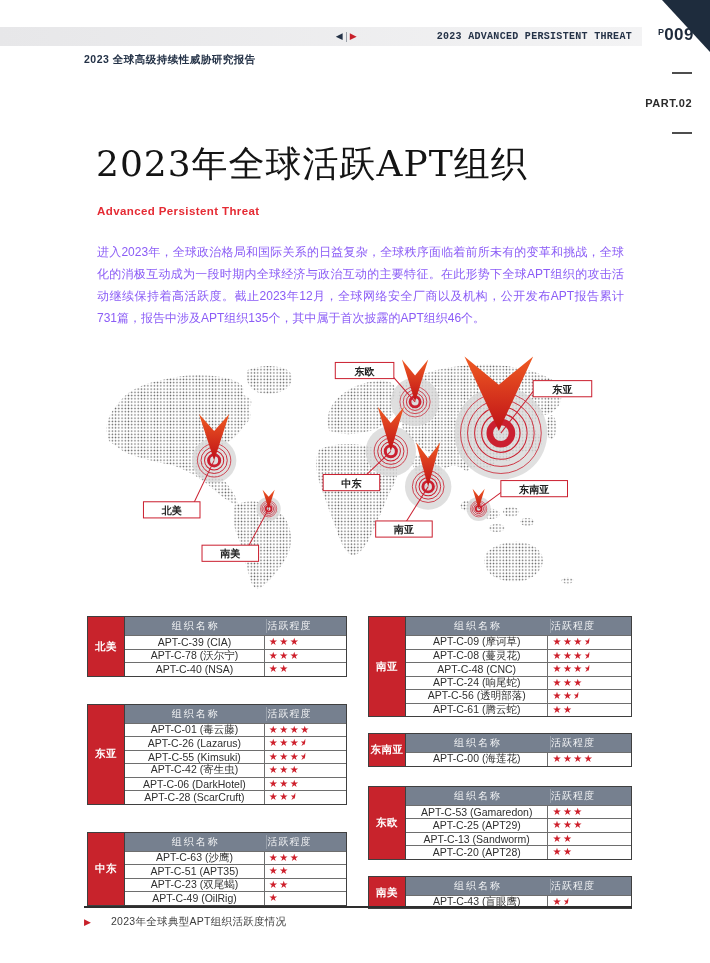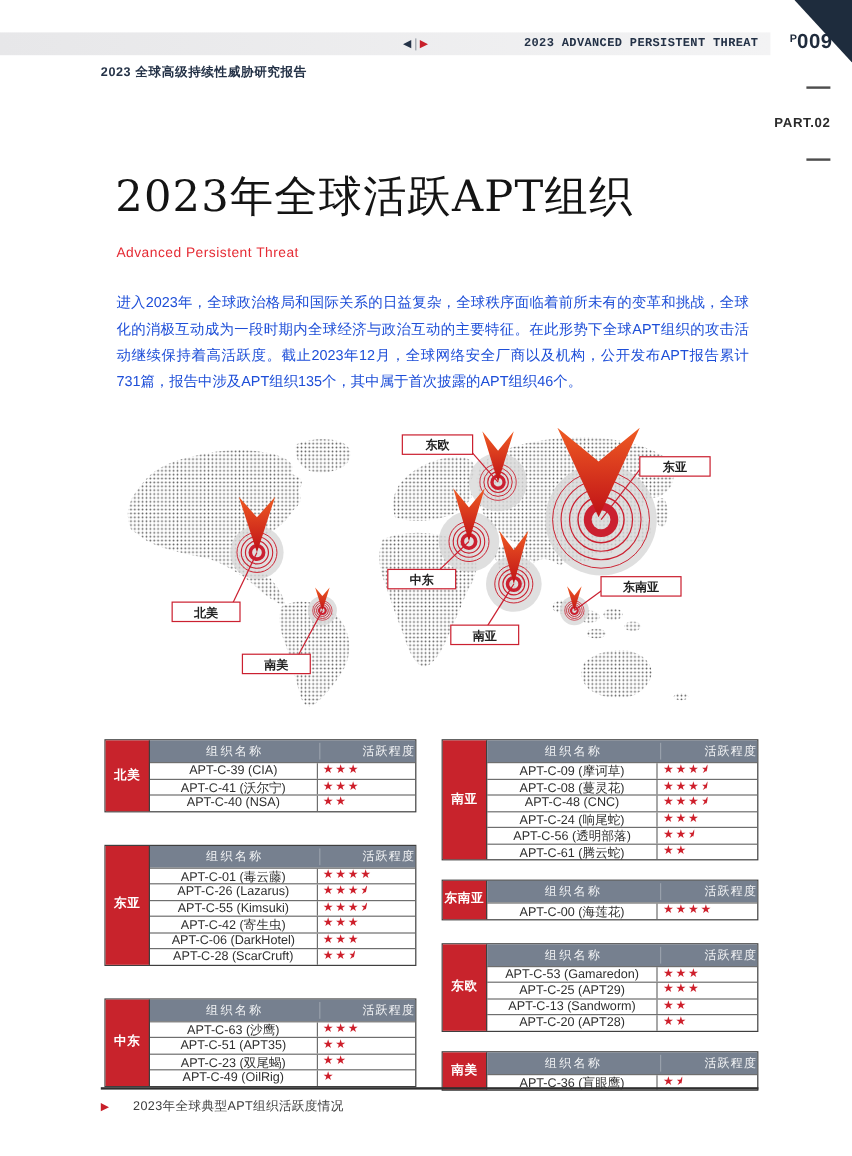--- a/index.html
+++ b/index.html
@@ -21,43 +21,43 @@
   .pageno .p{font-size:9px;font-weight:bold;margin-top:1px;}
   .pageno .num{font-size:17px;font-weight:bold;letter-spacing:.5px;line-height:1;}
   .corner-tri{position:absolute;top:0;right:0;}
   .part-block{position:absolute;right:18px;top:72px;text-align:right;}
   .part-dash{width:20px;height:2px;background:#4d4d4d;margin-left:auto;}
   .part-label{font-size:11px;font-weight:bold;color:#2b2b2b;letter-spacing:.5px;margin:23px 0;}
 
   
   .big-title{position:absolute;left:96px;top:140px;font-family:"DejaVu Serif","Liberation Serif",serif;
     font-size:36px;font-weight:normal;color:#141414;letter-spacing:1px;}
-  .sub-title{position:absolute;left:97px;top:205px;font-size:11.5px;font-weight:400;
+  .sub-title{position:absolute;left:97px;top:205px;font-size:11.5px;font-weight:700;
     color:#e52b34;letter-spacing:.4px;}
 
   
   .intro{position:absolute;left:97px;top:241px;width:527px;font-size:12px;line-height:22px;
-    color:#1d4ed8;text-align:justify;}
+    color:#8b5cf6;text-align:justify;}
 
   
   .map-wrap{position:absolute;left:95px;top:352px;width:525px;height:243px;}
 
   
   .tables-col{position:absolute;display:flex;flex-direction:column;}
   #col-left{left:87px;top:616px;width:260px;}
   #col-right{left:368px;top:616px;width:264px;}
   .apt-table{display:flex;border:1.5px solid #3f3f3f;box-sizing:border-box;background:#fff;}
   .region-cell{width:36px;min-width:36px;background:#c8232c;color:#fff;font-size:10.5px;font-weight:bold;
     display:flex;align-items:center;justify-content:center;border-right:1.5px solid #3f3f3f;
     letter-spacing:.5px;text-align:center;line-height:1.05;}
   .rowsbox{flex:1;display:flex;flex-direction:column;}
   .thead{display:flex;background:#76808f;color:#f2f3f5;font-size:10px;height:18px;align-items:center;}
   .th-name{flex:1.8;text-align:center;letter-spacing:2px;}
-  .th-stars{flex:1;text-align:right;border-left:1px solid #98a0ab;letter-spacing:1px;}
-  .trow{display:flex;border-top:1px solid #6e6e6e;height:13.5px;align-items:flex-start;
+  .th-stars{flex:1;text-align:left;border-left:1px solid #98a0ab;letter-spacing:1px;}
+  .trow{display:flex;border-top:1px solid #6e6e6e;height:13.5px;align-items:center;
     font-size:10.5px;color:#2f2f2f;box-sizing:border-box;}
   .td-name{flex:1.8;text-align:center;white-space:nowrap;overflow:hidden;}
   .td-stars{flex:1;border-left:1px solid #6e6e6e;height:100%;display:flex;align-items:center;
     padding-left:4px;box-sizing:border-box;color:#ce1f2b;font-size:10px;letter-spacing:1.5px;}
   .st{line-height:1;}
   .st.half{display:inline-block;width:.52em;overflow:hidden;transform:skewX(-12deg);}
 
   
   .sep-line{position:absolute;left:84px;top:906px;width:548px;border-top:2px solid #2e2e2e;}
   .caption-row{position:absolute;left:84px;top:915px;display:flex;align-items:center;}
@@ -249,21 +249,21 @@
           </div>
           <div class="trow">
             <span class="td-name">APT-C-39 (CIA)</span>
             <span class="td-stars">
               <span class="st">★</span>
               <span class="st">★</span>
               <span class="st">★</span>
             </span>
           </div>
           <div class="trow">
-            <span class="td-name">APT-C-41 (沃尔宁)</span>
+            <span class="td-name">APT-C-78 (沃尔宁)</span>
             <span class="td-stars">
               <span class="st">★</span>
               <span class="st">★</span>
               <span class="st">★</span>
             </span>
           </div>
           <div class="trow">
             <span class="td-name">APT-C-40 (NSA)</span>
             <span class="td-stars">
               <span class="st">★</span>
@@ -488,21 +488,21 @@
         </div>
       </div>
       <div class="apt-table" style="margin-bottom: 0px;">
         <div class="region-cell">南美</div>
         <div class="rowsbox">
           <div class="thead">
             <span class="th-name">组织名称</span>
             <span class="th-stars">活跃程度</span>
           </div>
           <div class="trow">
-            <span class="td-name">APT-C-36 (盲眼鹰)</span>
+            <span class="td-name">APT-C-43 (盲眼鹰)</span>
             <span class="td-stars">
               <span class="st">★</span>
               <span class="st half">★</span>
             </span>
           </div>
         </div>
       </div>
     </div>
 
   <div class="sep-line"></div>

